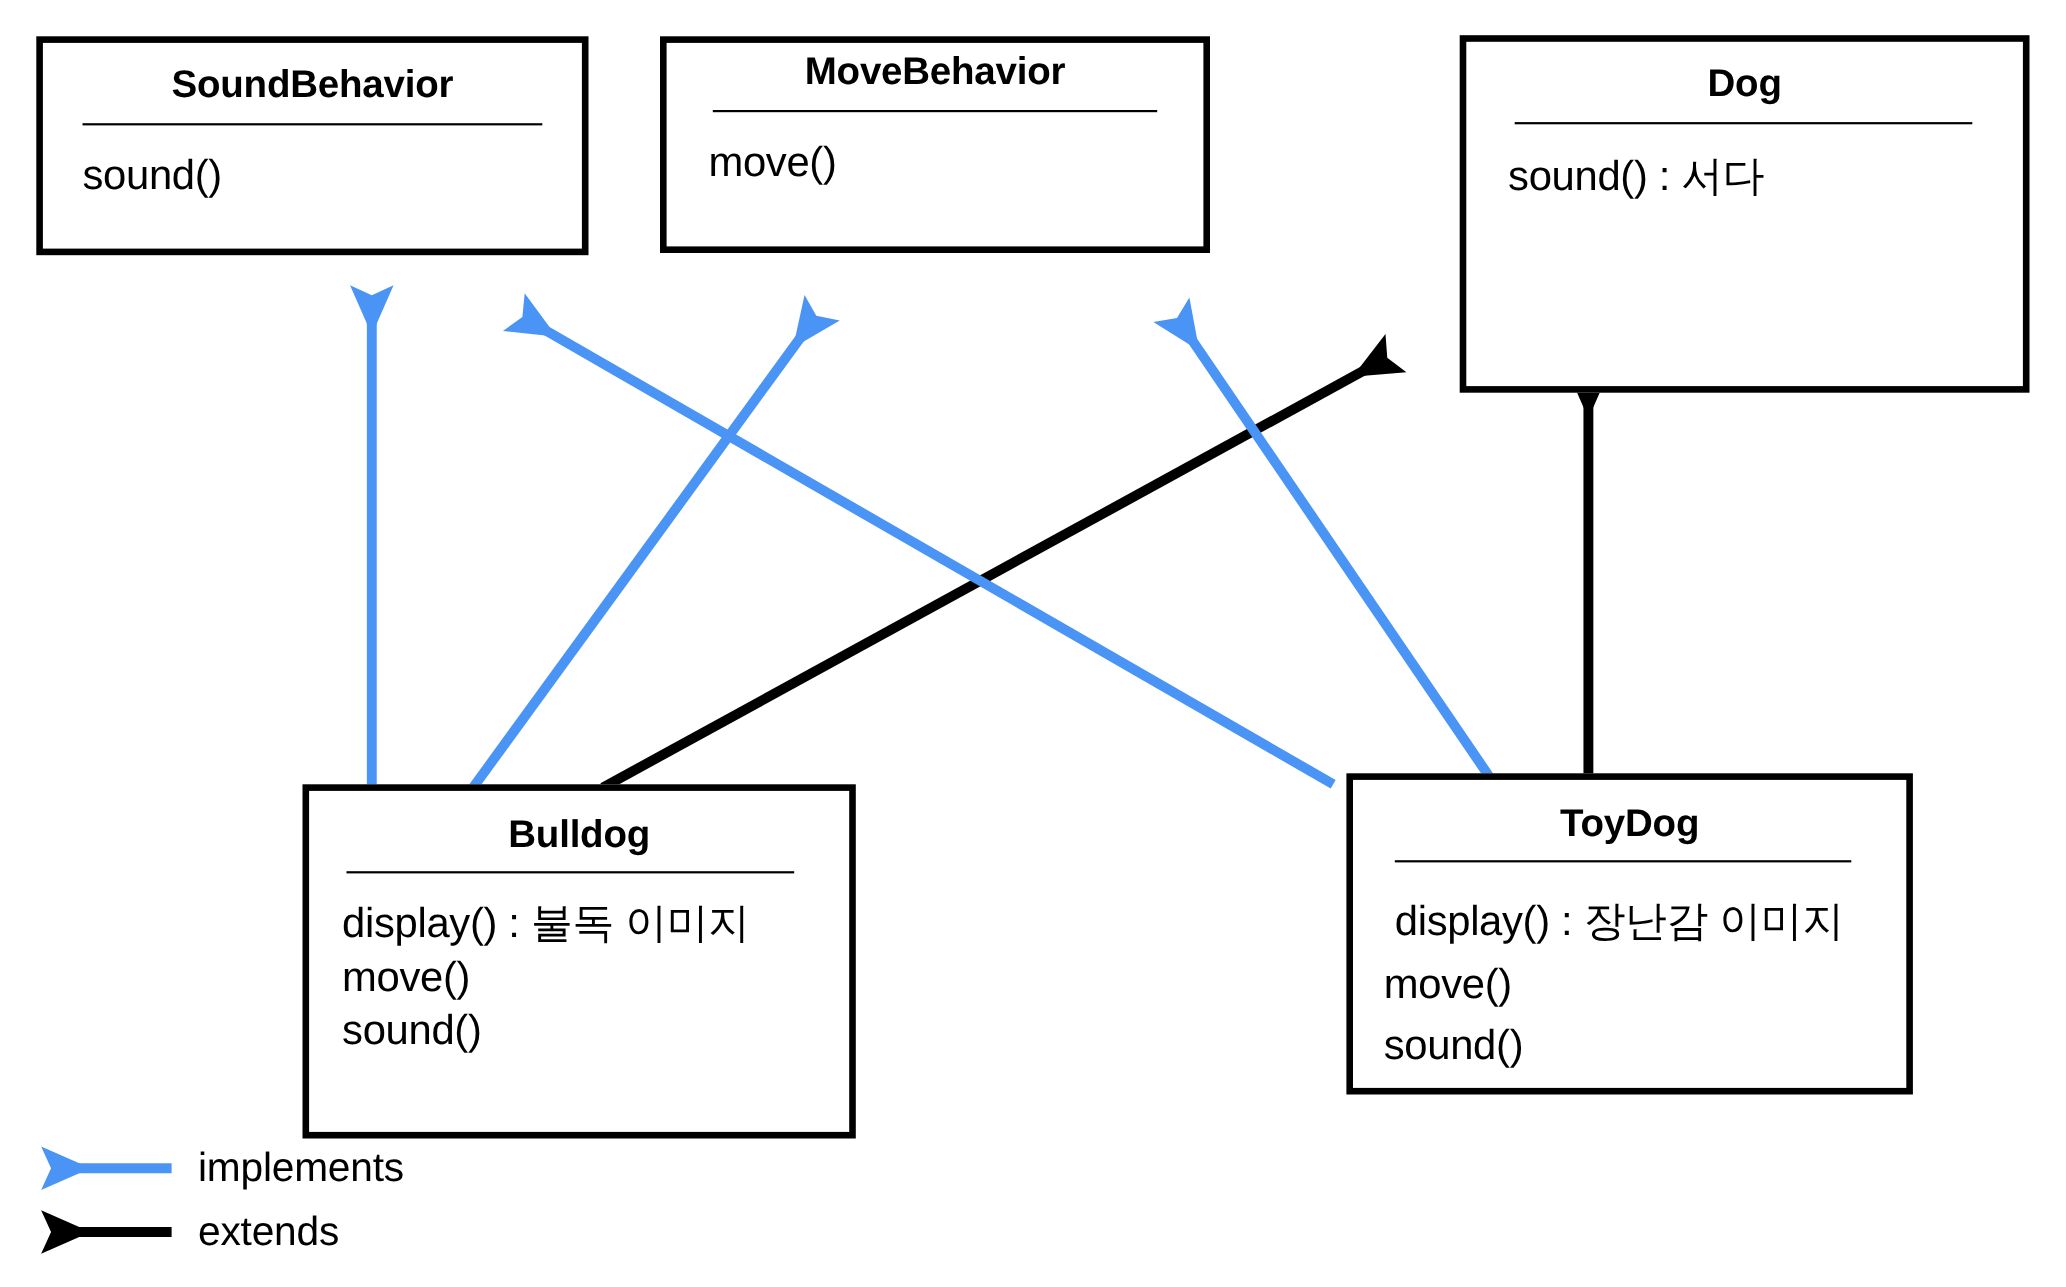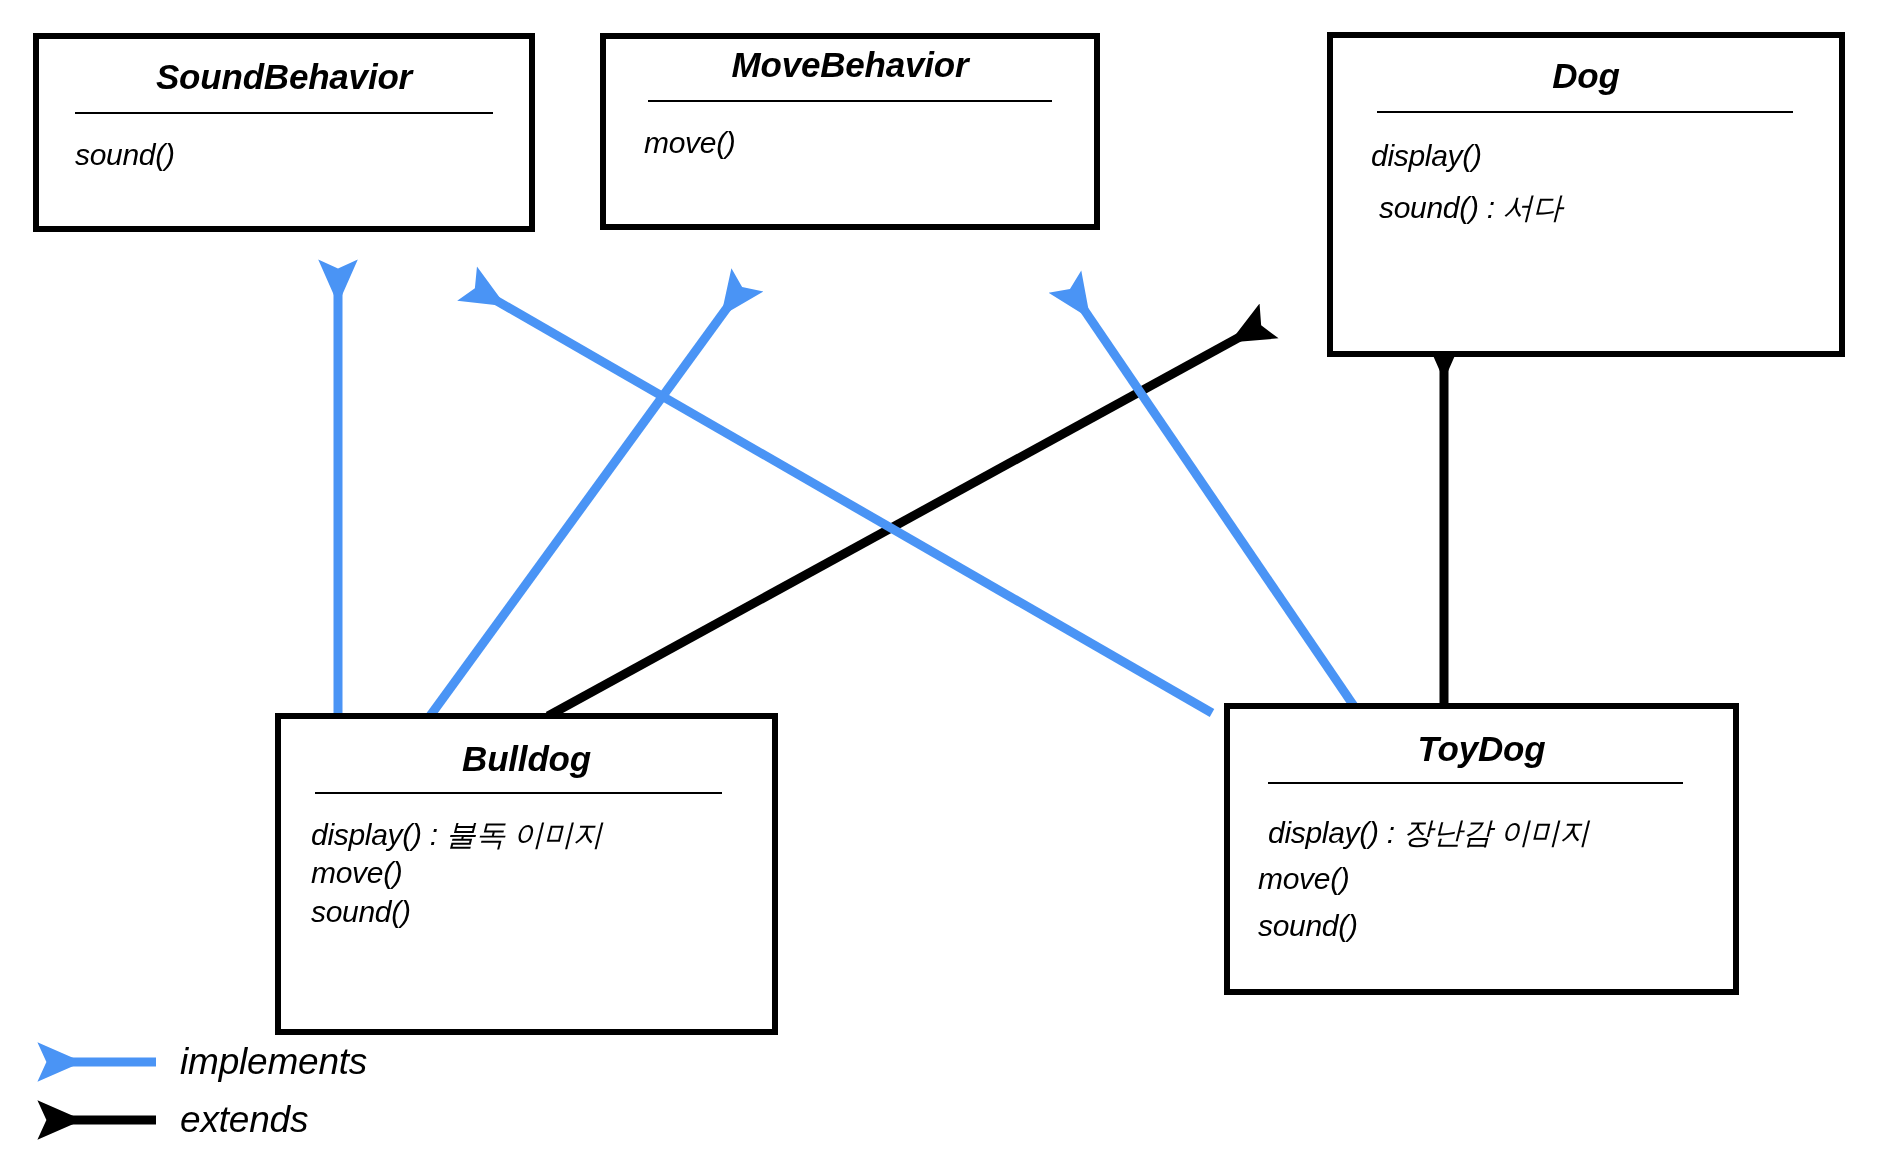--- a/index.html
+++ b/index.html
@@ -11,42 +11,41 @@
   body {
     font-family: "Liberation Sans", "DejaVu Sans", sans-serif;
     color: #000000;
   }
   #canvas {
     position: relative;
     width: 1878px;
     height: 1170px;
     background: #ffffff;
     overflow: hidden;
-    font-style: italic;
   }
   .uml-box {
     position: absolute;
     box-sizing: border-box;
     border: 6px solid #000000;
     background: #ffffff;
     z-index: 3;
   }
   .uml-title {
     text-align: center;
     font-weight: bold;
     font-size: 35px;
     letter-spacing: -0.2px;
     line-height: 1;
   }
   .uml-rule {
     height: 0;
     border-top: 2px solid #000000;
   }
   .uml-members {
-    font-size: 30px;
+    font-size: 38px;
     line-height: 1.28;
     letter-spacing: -0.3px;
   }
   .uml-member {
     white-space: nowrap;
   }
 
   
   #box-soundbehavior { left: 33px;   top: 33px;  width: 502px; height: 199px; }
   #box-soundbehavior .uml-title   { margin-top: 20px; }
@@ -152,21 +151,20 @@
     <div class="uml-rule"></div>
     <div class="uml-members">
       <div class="uml-member">move()</div>
     </div>
   </div>
 
   <div class="uml-box" id="box-dog">
     <div class="uml-title">Dog</div>
     <div class="uml-rule"></div>
     <div class="uml-members">
-      <div class="uml-member">display()</div>
       <div class="uml-member">sound() : 서다</div>
     </div>
   </div>
 
   <div class="uml-box" id="box-bulldog">
     <div class="uml-title">Bulldog</div>
     <div class="uml-rule"></div>
     <div class="uml-members">
       <div class="uml-member">display() : 불독 이미지</div>
       <div class="uml-member">move()</div>

